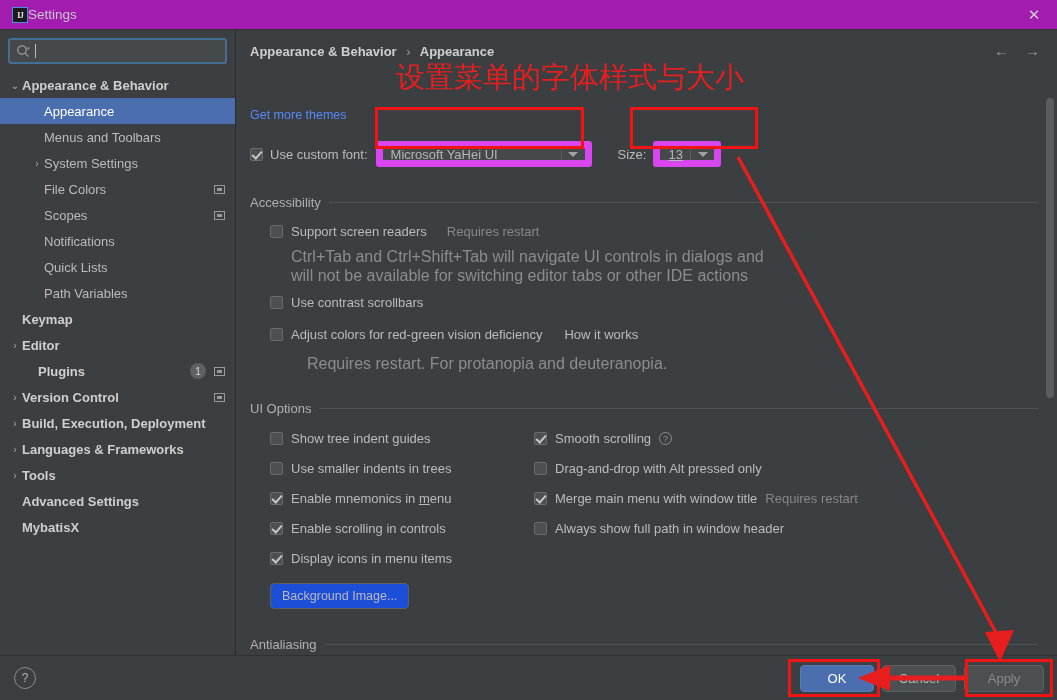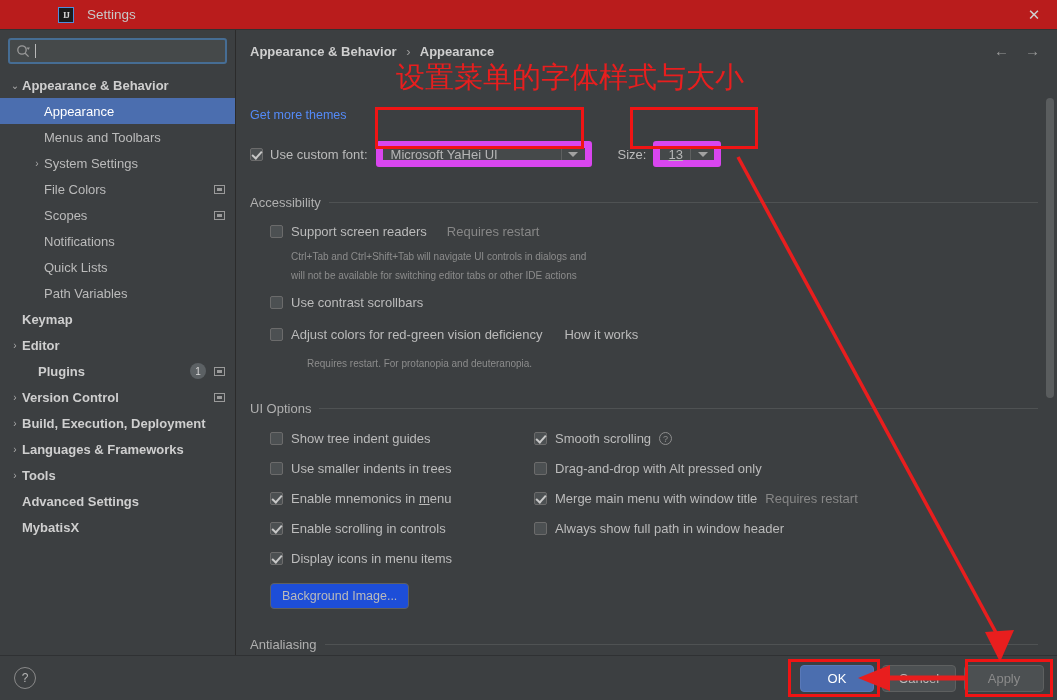--- a/index.html
+++ b/index.html
@@ -12,36 +12,36 @@
   #root {
     position: relative;
     width: 1057px; height: 700px;
     background: #3c3f41;
     color: #bbbbbb;
   }
 
   
   .titlebar {
     position: absolute; left: 0; top: 0; width: 1057px; height: 30px;
-    background: #b91c1c;
+    background: #a21caf;
     border-bottom: 1px solid #323232;
-    display: flex; align-items: center; padding-left: 46px;
+    display: flex; align-items: center;
   }
   .app-icon {
     width: 16px; height: 16px; margin-left: 12px;
     background: #1b1b1b;
     border: 1px solid #4f8ddc;
     color: #d6d6d6;
     font-size: 9px; font-weight: bold;
     display: flex; align-items: center; justify-content: center;
     letter-spacing: -1px;
     font-family: "Liberation Serif", serif;
   }
   .title-text {
-    margin-left: 13px; font-size: 13.5px; color: #c8c8c8;
+    font-size: 13.5px; color: #c8c8c8;
   }
   .win-close {
     position: absolute; right: 0; top: 0; width: 46px; height: 29px;
     display: flex; align-items: center; justify-content: center;
     color: #cfcfcf; font-size: 15px;
   }
 
   
   .sidebar {
     position: absolute; left: 0; top: 30px; width: 236px; height: 625px;
@@ -156,21 +156,21 @@
   }
   .group .gtitle { font-size: 13px; color: #b0b0b0; white-space: nowrap; }
   .group .gline { flex: 1; height: 1px; background: #4f5253; }
 
   .opt {
     position: absolute; display: flex; align-items: center;
   }
   .opt .txt { font-size: 13px; color: #bbbbbb; margin-left: 8px; white-space: nowrap; }
   .muted { color: #878787 !important; }
   .hint {
-    position: absolute; font-size: 10px; color: #8c8c8c; line-height: 19px;
+    position: absolute; font-size: 16px; color: #8c8c8c; line-height: 19px;
     white-space: nowrap;
   }
   .help-circ {
     width: 13px; height: 13px; border-radius: 50%; border: 1px solid #8e8e8e;
     color: #8e8e8e; font-size: 9px; display: inline-flex;
     align-items: center; justify-content: center; margin-left: 8px;
   }
   .mnem-u { text-decoration: underline; }
 
   .btn-plain {

